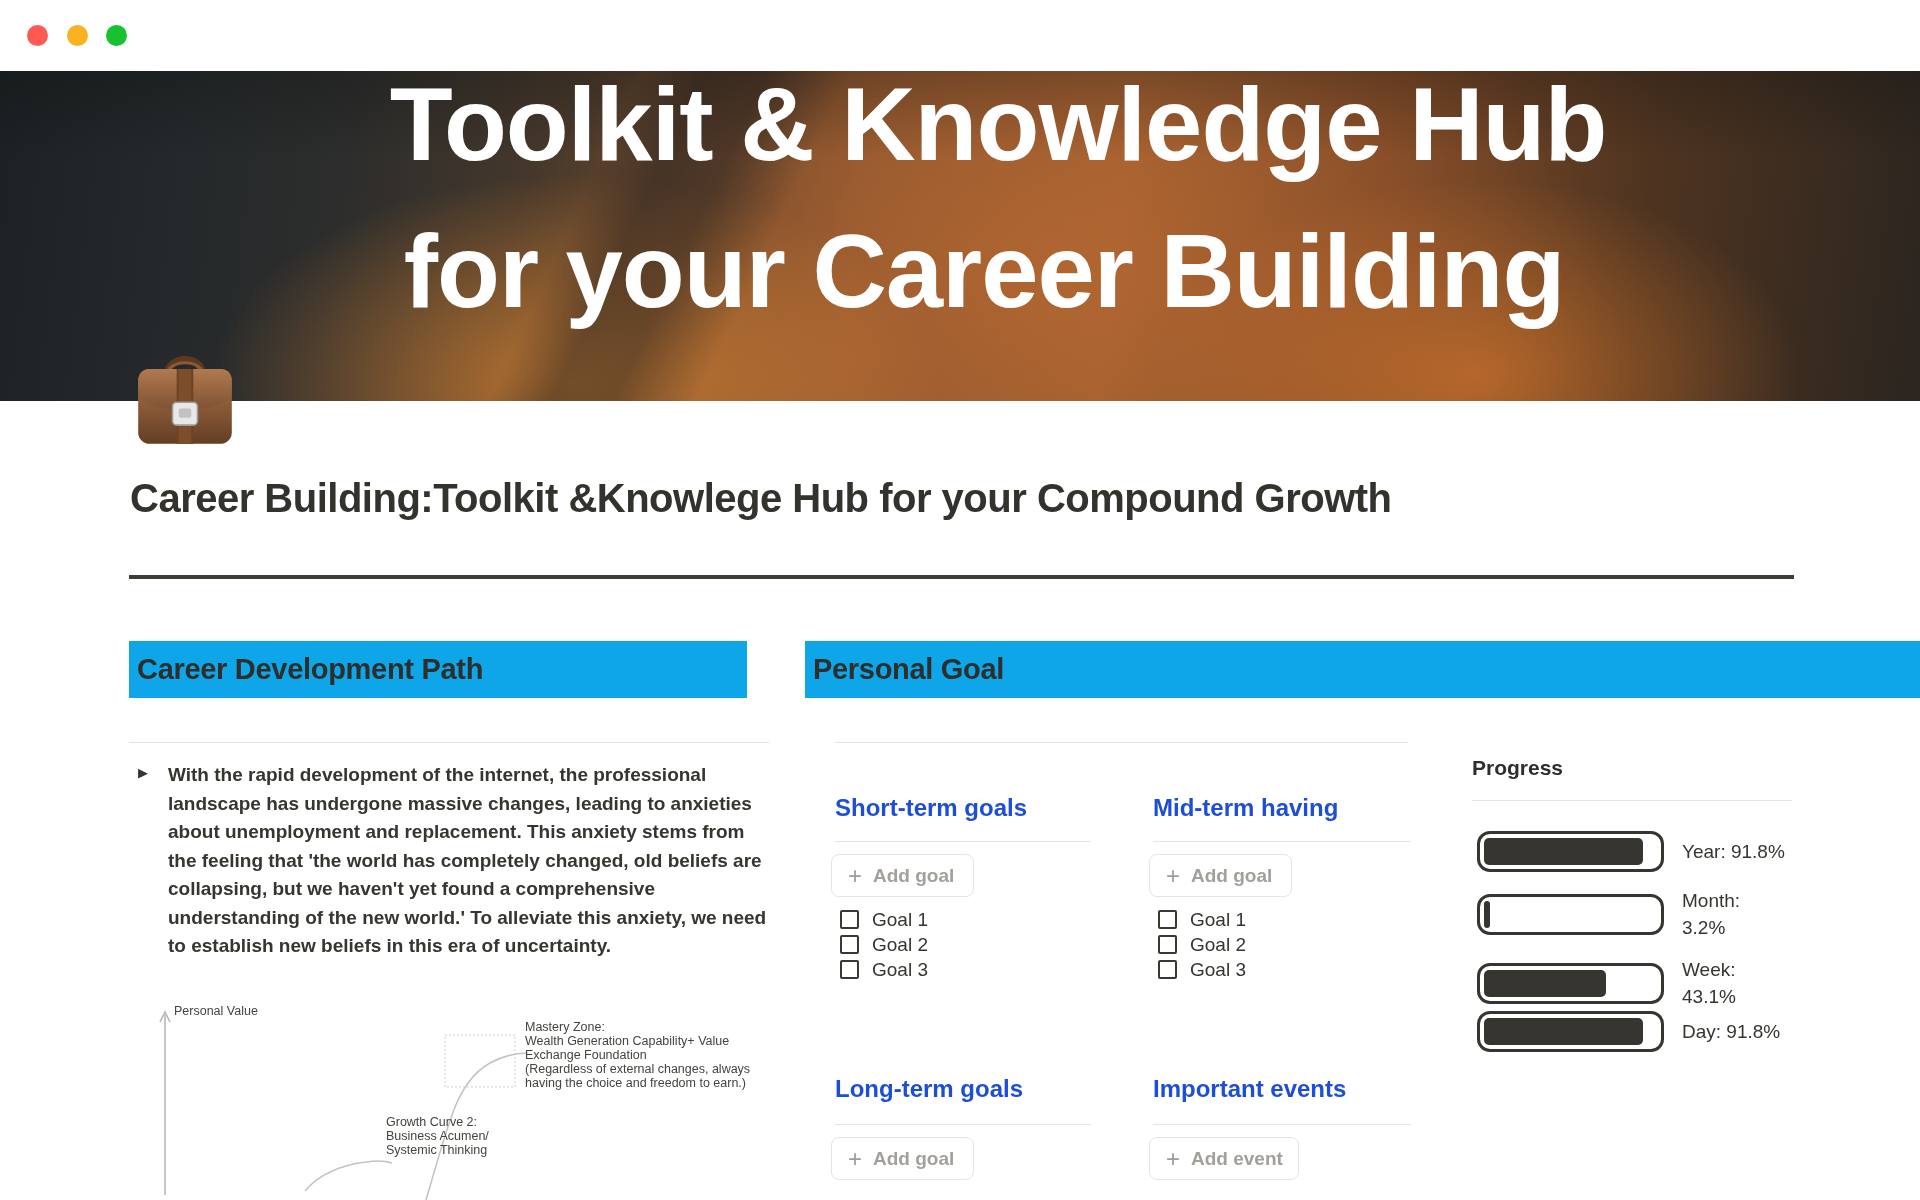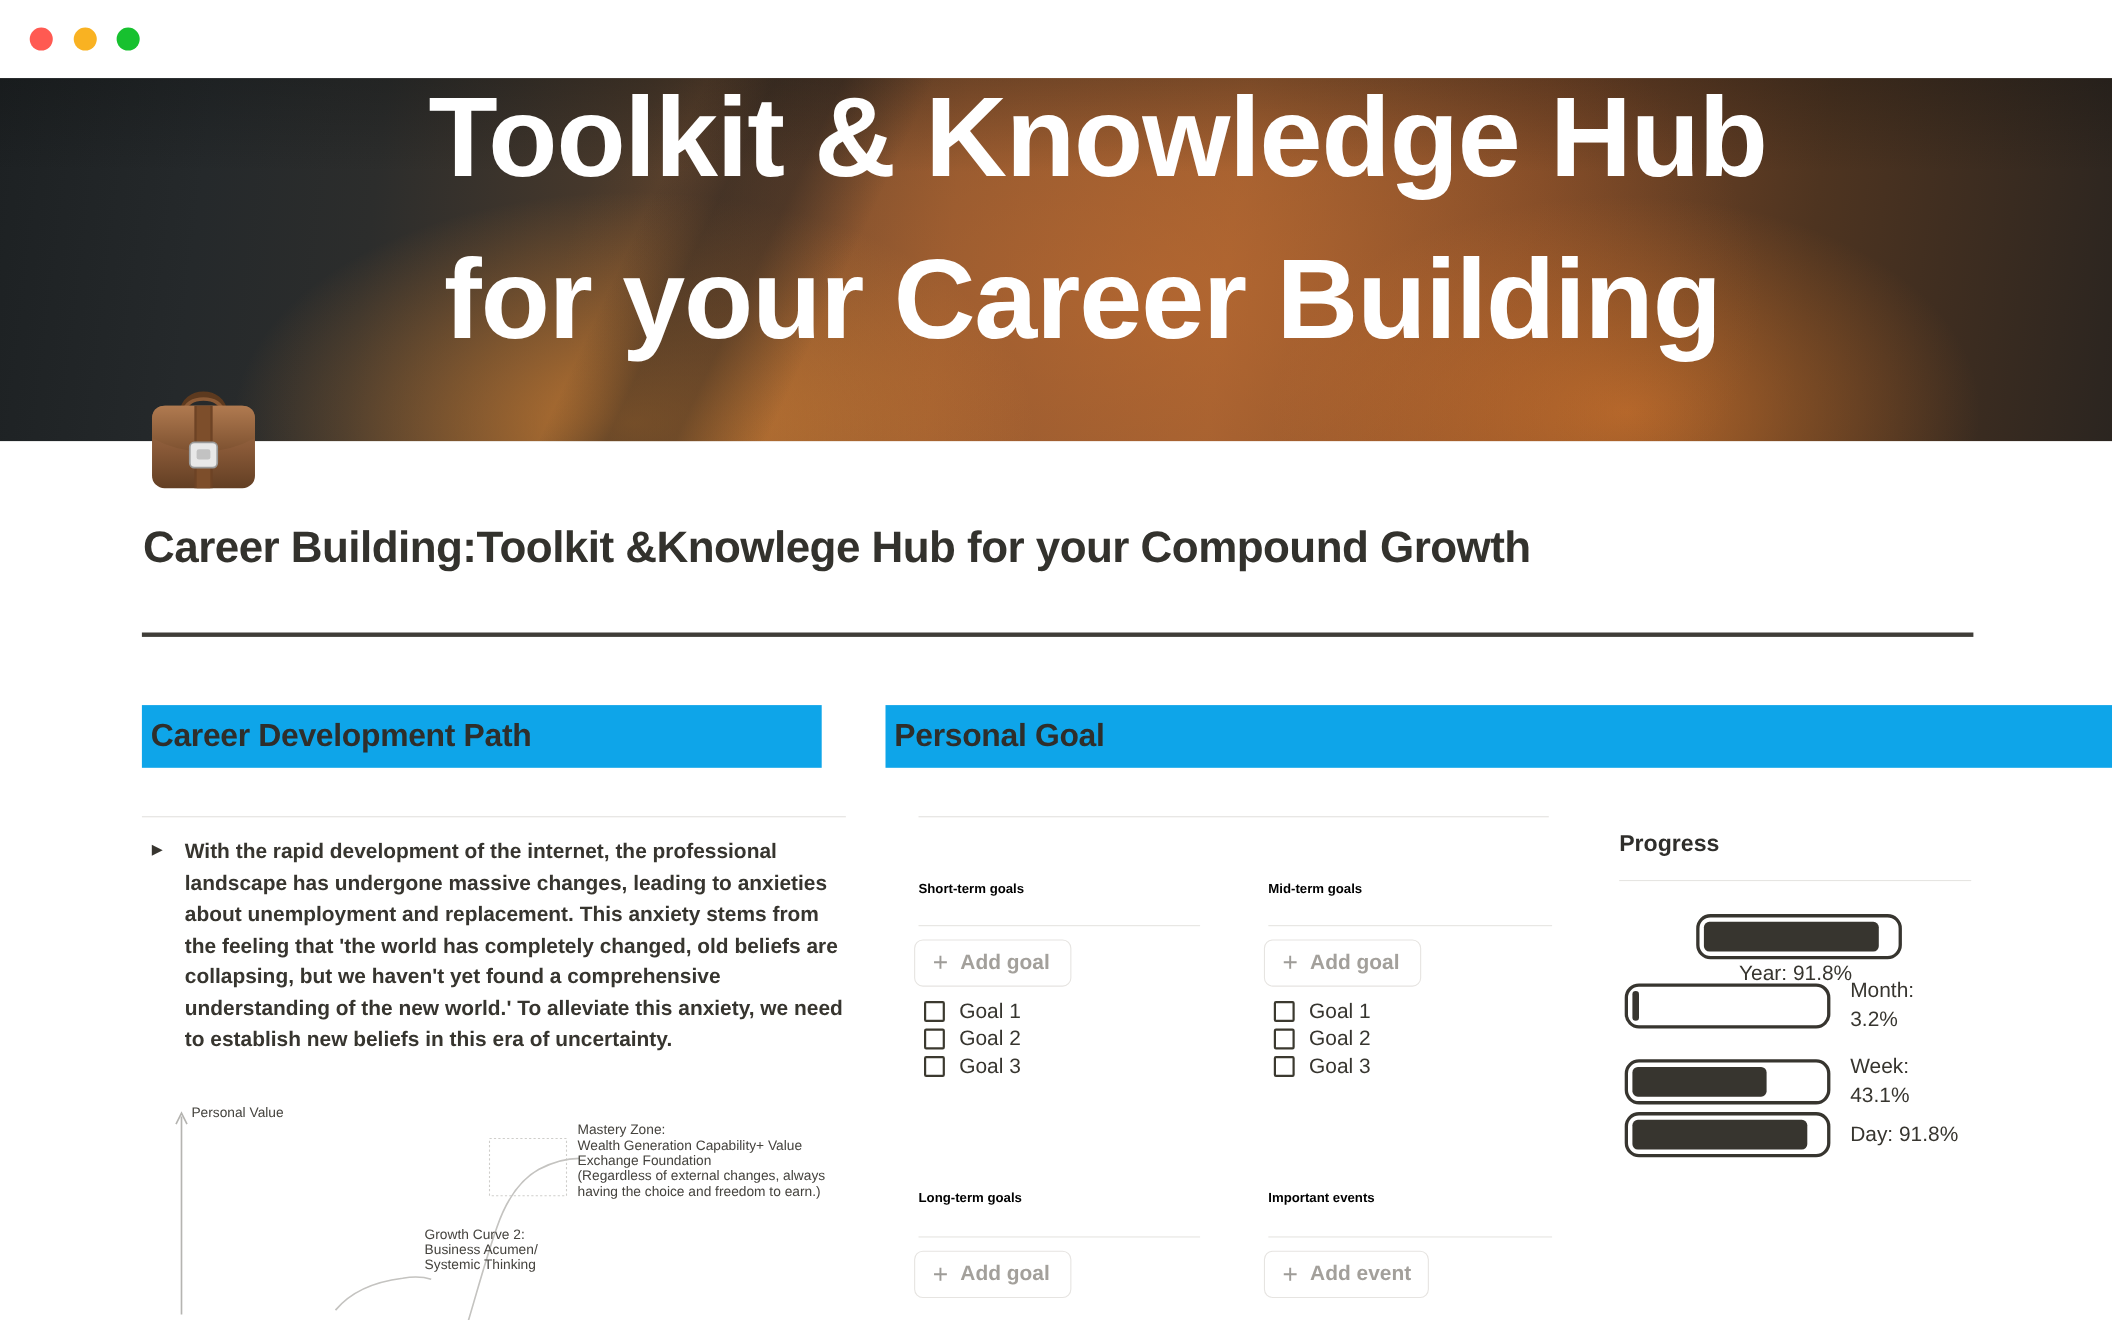--- a/index.html
+++ b/index.html
@@ -50,40 +50,40 @@
 
   #diagram { position:absolute; left:130px; top:995px; width:660px; height:205px; }
   .diag-text { font-size:12.5px; fill:#45433e; }
 
   
   .goal-group { position:absolute; }
   #group-short { left:835px;  top:794px; width:256px; }
   #group-mid   { left:1153px; top:794px; width:258px; }
   #group-long  { left:835px;  top:1075px; width:256px; }
   #group-event { left:1153px; top:1075px; width:258px; }
-  .group-title { font-size:12px; font-weight:bold; line-height:28px; color:#000000; }
+  .group-title { font-size:24px; font-weight:bold; line-height:28px; color:#1d4ed8; }
   .group-div { height:1px; background:#e6e5e2; margin-top:19px; }
   .group-long-div { margin-top:21px; }
   .add-btn { margin-top:12px; margin-left:-4px; width:143px; height:43px; border:1px solid #e6e4e1;
     border-radius:8px; background:#ffffff; display:flex; align-items:center; cursor:pointer; }
   .add-btn-wide { width:150px; }
   .add-plus { font-size:24px; font-weight:400; color:#9e9c98; margin-left:16px; line-height:1; }
   .add-label { font-size:19px; color:#a3a09b; margin-left:11px;font-weight:bold; }
   .goal-row { display:flex; align-items:center; height:23px; margin-top:2px; }
   .goal-row.first { margin-top:11px; }
   .checkbox { width:19px; height:19px; border:2px solid #3b392f; border-radius:2px; background:#fff;
     margin-left:5px; cursor:pointer; }
   .goal-label { font-size:19px; margin-left:13px; color:#37352f; }
 
   
   #progress-panel { position:absolute; left:1472px; top:756px; width:322px; height:444px; }
   #progress-title { font-size:21px; font-weight:bold; color:#2f2e2b; }
   #progress-div { position:absolute; left:0; top:44px; width:320px; height:1px; background:#e6e5e2; }
   .prog-row { position:absolute; left:0; width:322px; display:flex; align-items:center; }
-  .prog-row-0 { top:75px;flex-direction:column; }  .prog-row-1 { top:131px; }
+  .prog-row-0 { top:75px; }  .prog-row-1 { top:131px; }
   .prog-row-2 { top:200px; } .prog-row-3 { top:255px; }
   .prog-bar { position:relative; margin-left:5px; width:187px; height:41px;
     border:3px solid #37352f; border-radius:13px; background:#fff; flex:none; }
   .prog-inner { position:absolute; left:4px; top:4px; right:4px; bottom:4px; }
   .prog-fill { height:100%; background:#37352f; border-radius:5px; min-width:4px; }
   .prog-label { margin-left:18px; width:122px; font-size:19px; line-height:27px;
     color:#37352f; white-space:pre-line; }
 </style>
 </head>
 <body>
@@ -173,21 +173,21 @@
     <div class="checkbox"></div>
     <span class="goal-label">Goal 2</span>
   </div>
   <div class="goal-row">
     <div class="checkbox"></div>
     <span class="goal-label">Goal 3</span>
   </div>
 </div>
 
 <div id="group-mid" class="goal-group">
-  <div class="group-title">Mid-term goals</div>
+  <div class="group-title">Mid-term having</div>
   <div class="group-div"></div>
   <div class="add-btn">
     <span class="add-plus">+</span>
     <span class="add-label">Add goal</span>
   </div>
   <div class="goal-row first">
     <div class="checkbox"></div>
     <span class="goal-label">Goal 1</span>
   </div>
   <div class="goal-row">

